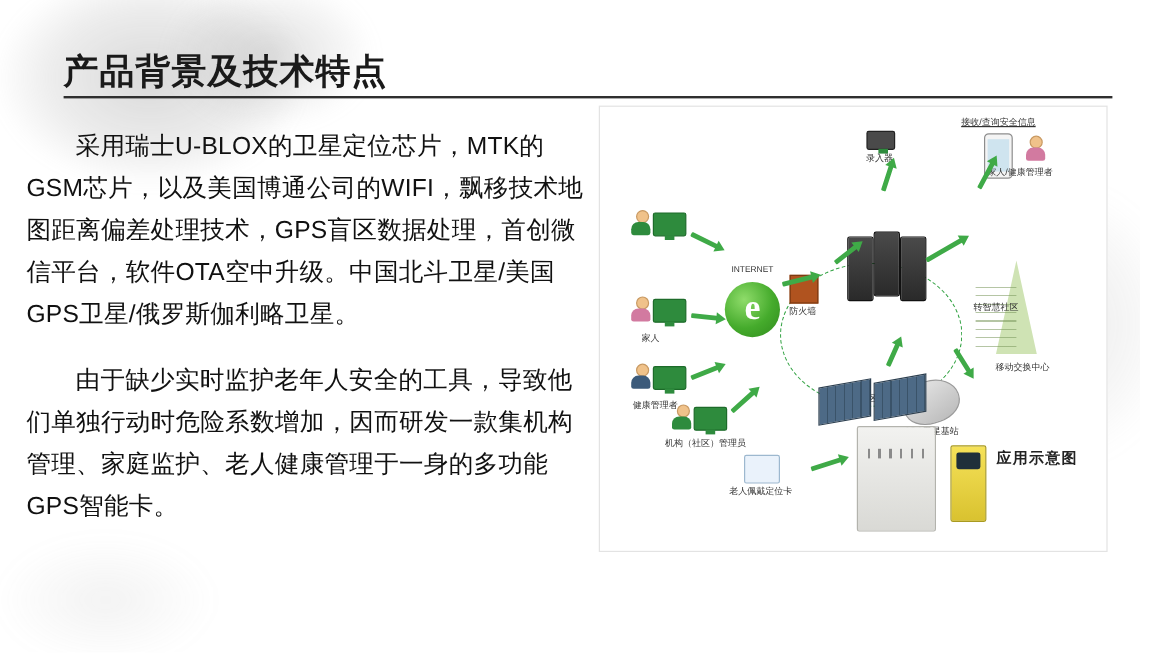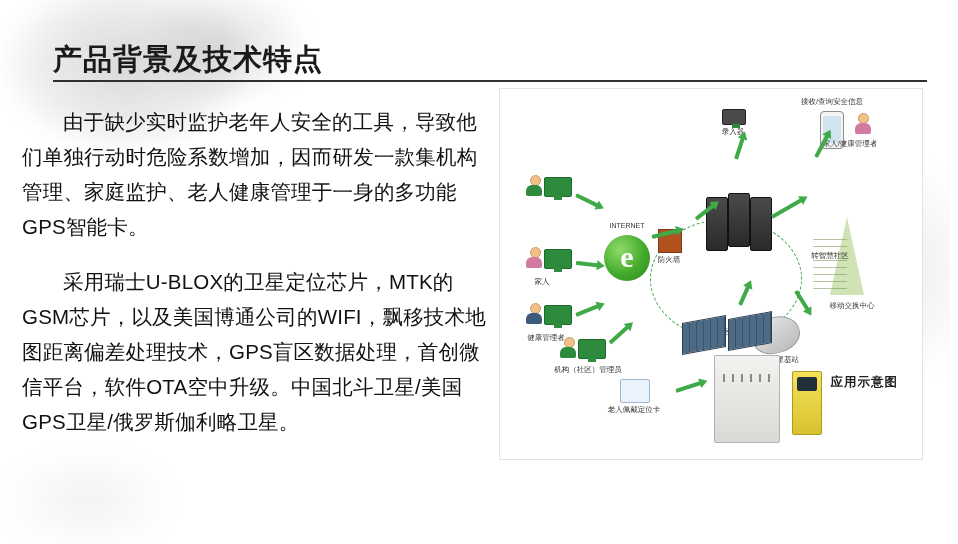--- a/index.html
+++ b/index.html
@@ -341,22 +341,22 @@
 
   <div class="bg-smudge-1"></div>
   <div class="bg-smudge-2"></div>
   <div class="bg-smudge-3"></div>
   <div class="bg-smudge-4"></div>
 
   <div class="title">产品背景及技术特点</div>
   <div class="title-rule"></div>
 
   <div class="body-text">
+    <p>采用瑞士U-BLOX的卫星定位芯片，MTK的GSM芯片，以及美国博通公司的WIFI，飘移技术地图距离偏差处理技术，GPS盲区数据处理，首创微信平台，软件OTA空中升级。中国北斗卫星/美国GPS卫星/俄罗斯伽利略卫星。</p>
     <p>由于缺少实时监护老年人安全的工具，导致他们单独行动时危险系数增加，因而研发一款集机构管理、家庭监护、老人健康管理于一身的多功能GPS智能卡。</p>
-    <p>采用瑞士U-BLOX的卫星定位芯片，MTK的GSM芯片，以及美国博通公司的WIFI，飘移技术地图距离偏差处理技术，GPS盲区数据处理，首创微信平台，软件OTA空中升级。中国北斗卫星/美国GPS卫星/俄罗斯伽利略卫星。</p>
   </div>
 
   <div class="figure">
     <div class="canvas">
 
       <div class="cloud"></div>
       <div class="e-ball">e</div>
       <div class="internet-label">INTERNET</div>
       <div class="firewall"></div>
       <div class="node-label" style="left:169px; top:166px;">防火墙</div>
@@ -365,21 +365,21 @@
       <div class="server-rack" style="left:228px; top:104px;"></div>
       <div class="server-rack" style="left:250px; top:108px;"></div>
       <div class="node-label" style="left:231px; top:238px;">智慧社区（机构）</div>
 
       <div class="monitor" style="left:222px; top:20px; width:22px; height:14px; background:#4a4a4a; border-color:#222;"></div>
       <div class="node-label" style="left:233px; top:38px;">录入器</div>
 
       <div class="smartphone">
         <div class="scr"></div>
       </div>
-      <div class="node-label" style="left:332px; top:8px;">接收/查询安全信息</div>
+      <div class="node-label" style="left:332px; top:8px;text-decoration:underline;">接收/查询安全信息</div>
       <div class="person-head" style="left:358px; top:24px;"></div>
       <div class="person-body pink" style="left:355px; top:34px;"></div>
       <div class="node-label" style="left:350px; top:50px;">家人/健康管理者</div>
 
       <div class="tower"></div>
       <div class="tower-lines"></div>
       <div class="node-label" style="left:330px; top:118px;margin-top:44px;">转智慧社区</div>
       <div class="node-label" style="left:340px; top:212px;padding-left:24px;">移动交换中心</div>
 
       <div class="dish"></div>

